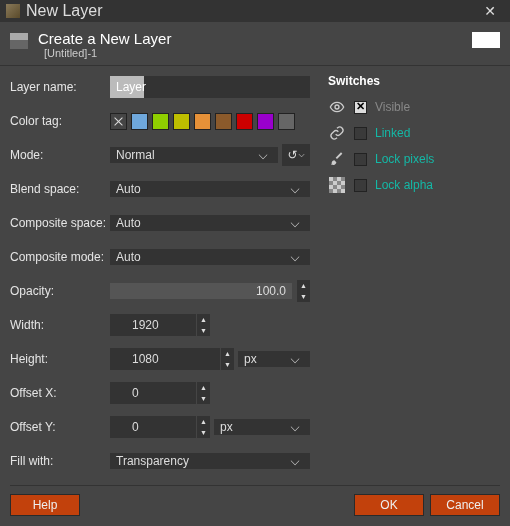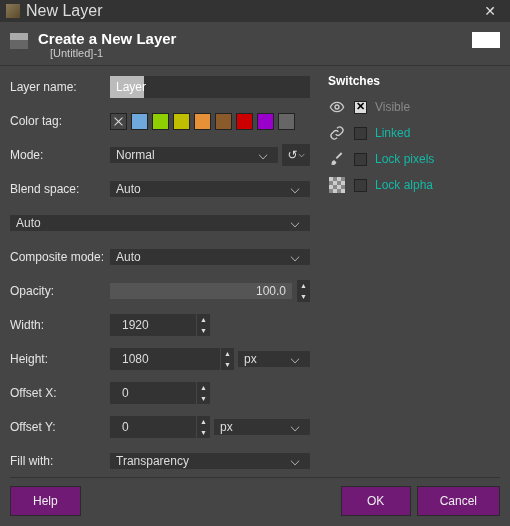--- a/index.html
+++ b/index.html
@@ -3,61 +3,61 @@
 <meta charset="utf-8">
 <style>
 *{box-sizing:border-box;margin:0;padding:0;font-family:"Segoe UI",sans-serif;font-size:12px;color:#ddd}
 body{background:#454545;width:510px;height:526px;overflow:hidden}
 .titlebar{height:22px;background:#333;display:flex;align-items:center;padding:0 6px;gap:6px}
 .titlebar .appicon{width:14px;height:14px;background:linear-gradient(135deg,#8a7a5a,#5a4a2a);display:flex;align-items:center}
 .titlebar .title{flex:1;font-size:16px;color:#ddd}
 .titlebar .close{width:28px;height:22px;display:flex;align-items:center;justify-content:center;font-size:14px;color:#ddd;cursor:pointer}
 .header{display:flex;align-items:flex-start;padding:8px 10px 4px 10px;gap:10px}
 .swatch{width:18px;height:16px;background:linear-gradient(180deg,#aaa 0%,#aaa 45%,#666 45%,#666 100%);margin-top:3px}
-.header-text h1{font-size:15px;font-weight:bold;color:#fff}
-.header-text .sub{font-size:11px;color:#ccc;margin-left:12px}
+.header-text h1{font-size:15px;font-weight:normal;color:#fff}
+.header-text .sub{font-size:11px;color:#ccc;margin-left:6px}
 .badge{margin-left:auto;width:28px;height:16px;background:#fff;margin-top:2px}
 .divider{height:1px;background:#333;margin:2px 0 6px 0}
 .body{display:flex;padding:0 10px;gap:18px}
 .left{flex:0 0 300px}
 .right{flex:1;padding-top:2px}
 .row{display:flex;align-items:center;height:30px;margin-bottom:4px}
 .row .lbl{width:100px;color:#e5e5e5}
 .row .ctrl{flex:1;display:flex;gap:4px;align-items:center}
 .textin{background:#333;border:none;height:22px;padding:0 6px;color:#fff;width:100%}
 .color-cells{display:flex;gap:1px}
 .cc{width:17px;height:17px;border:1px solid #222}
 .cc.x{background:#454545;position:relative}
 .cc.x:before,.cc.x:after{content:"";position:absolute;left:2px;right:2px;top:50%;height:1px;background:#ddd}
 .cc.x:before{transform:rotate(45deg)}
 .cc.x:after{transform:rotate(-45deg)}
 .select{background:#333;height:16px;display:flex;align-items:center;padding:0 6px;flex:1;position:relative}
 .select.dis{color:#888}
 .select .chev{margin-left:auto;width:18px;text-align:center}
 .iconbtn{width:28px;height:22px;background:#333;display:flex;align-items:center;justify-content:center}
 .spin{display:flex;height:22px}
-.spin .val{background:#333;flex:1;padding:0 12px;display:flex;align-items:center}
+.spin .val{background:#333;flex:1;padding:0 22px;display:flex;align-items:center}
 .spin .arrows{width:14px;background:#333;display:flex;flex-direction:column;border-left:1px solid #454545}
 .spin .arrows span{flex:1;display:flex;align-items:center;justify-content:center;font-size:7px;line-height:1}
 .unit{width:44px}
 .opacity-slider{flex:1;height:16px;background:#333;position:relative}
 .opacity-slider .fill{position:absolute;left:0;top:0;bottom:0;width:100%;background:#555}
 .opacity-slider .txt{position:absolute;right:6px;top:0;bottom:0;display:flex;align-items:center}
 .right h3{font-weight:bold;color:#fff;margin-bottom:6px;font-size:12px}
 .sw{display:flex;align-items:center;height:26px;gap:8px}
 .sw .icn{width:18px;height:18px;display:flex;align-items:center;justify-content:center;color:#ccc}
 .sw .cb{width:13px;height:13px;border:1px solid #222;background:#3a3a3a;position:relative}
 .sw .cb.checked{background:#ddd}
 .sw .cb.checked:after{content:"✕";position:absolute;left:1px;top:-2px;color:#000;font-size:11px;font-weight:bold}
 .sw .swl{color:#14b8a6}
 .sw.dis .swl{color:#888}
 .footer{position:absolute;left:0;right:0;bottom:0;padding:8px 10px 10px 10px}
 .footer .divider{margin-bottom:8px}
 .footer-row{display:flex;gap:6px}
-.btn{height:30px;min-width:70px;background:#701a75;border:1px solid #2a2a2a;display:flex;align-items:center;justify-content:center;padding:0 22px;color:#eee}
+.btn{height:22px;min-width:70px;background:#c2410c;border:1px solid #2a2a2a;display:flex;align-items:center;justify-content:center;padding:0 15px;color:#eee}
 .footer-row .spacer{flex:1}
 svg{width:16px;height:16px}
 </style>
 </head>
 <body>
 
 <div class="titlebar">
   <div class="appicon"></div>
   <div class="title">New Layer</div>
   <div class="close">✕</div>
@@ -111,20 +111,21 @@
     <div class="row">
       <div class="lbl">Blend space:</div>
       <div class="ctrl">
           <div class="select dis">
             <span>Auto</span>
             <span class="chev">⌵</span>
           </div>
         </div>
     </div>
     <div class="row">
+      <div class="lbl">Composite space:</div>
       <div class="ctrl">
           <div class="select">
             <span>Auto</span>
             <span class="chev">⌵</span>
           </div>
         </div>
     </div>
     <div class="row">
       <div class="lbl">Composite mode:</div>
       <div class="ctrl">

